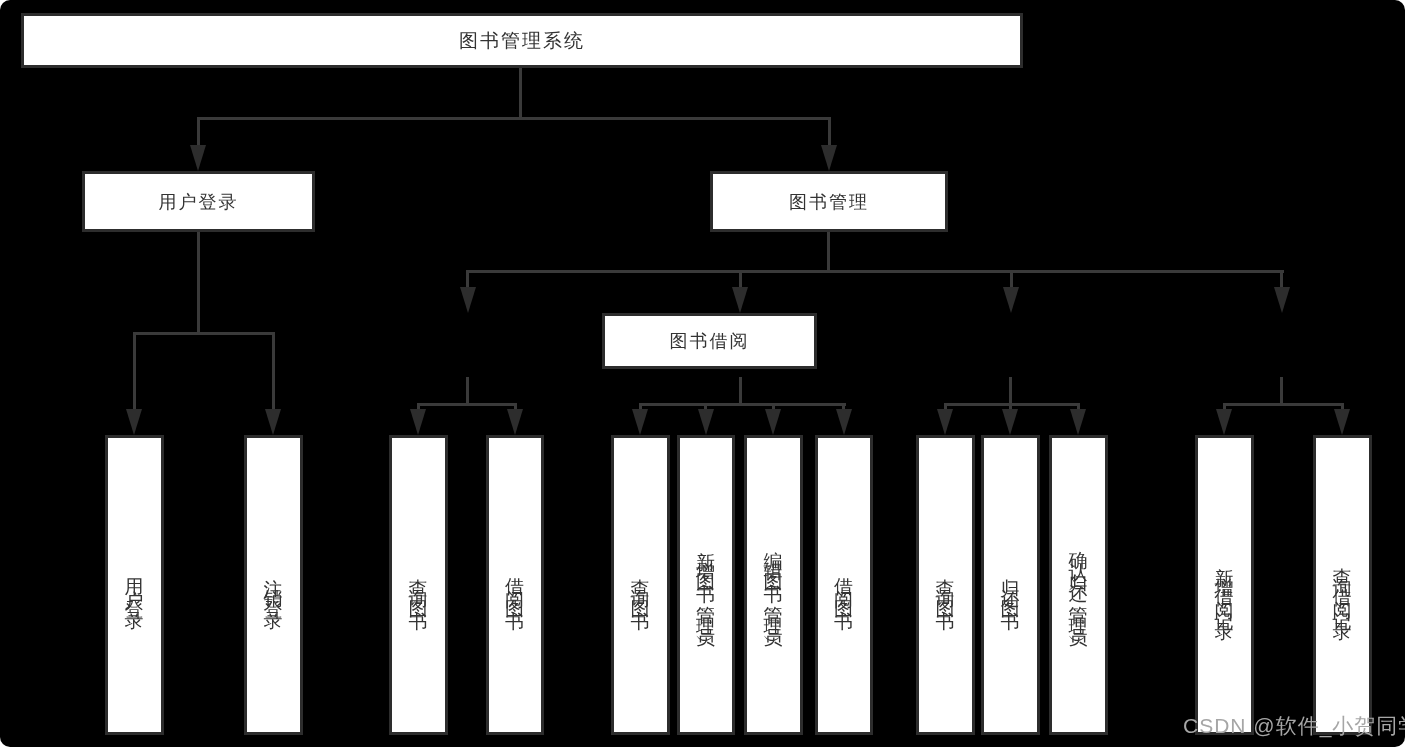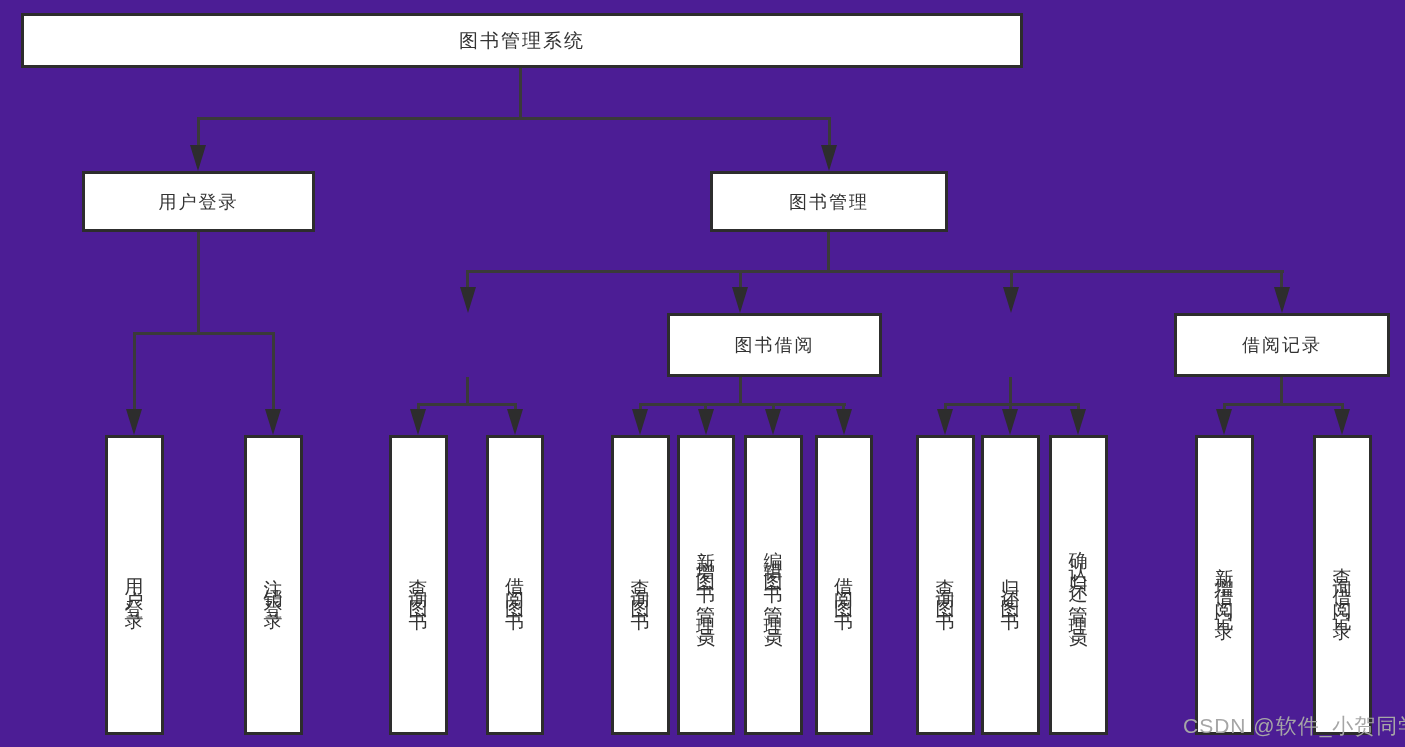--- a/index.html
+++ b/index.html
@@ -1,18 +1,18 @@
 <!DOCTYPE html>
 <html><head>
 <meta charset="utf-8">
 <style>
   html,body{margin:0;padding:0;background:#ffffff;}
   #canvas{
-    position:relative;width:1405px;height:747px;background:#4c1d95;overflow:hidden;
-    font-family:"Liberation Sans","DejaVu Sans",sans-serif;color:#333333;
+    position:relative;width:1405px;height:747px;background:#000000;overflow:hidden;
+    font-family:"Liberation Sans","DejaVu Sans",sans-serif;color:#333333;border-radius:10px;
   }
   .box{
     position:absolute;border:3px solid #2d2d2d;background:#ffffff;box-sizing:border-box;
     display:flex;align-items:center;justify-content:center;
     font-size:19px;letter-spacing:2px;color:#333333;
   }
   .box.lvl{font-size:18px;}
   .leaf{
     position:absolute;top:435px;height:300px;border:3px solid #2d2d2d;background:#ffffff;
     box-sizing:border-box;display:flex;align-items:center;justify-content:center;
@@ -39,24 +39,23 @@
 
 <div id="canvas">
 
   <div class="box" style="left:21px;top:13px;width:1002px;height:55px;">图书管理系统</div>
 
   <div class="box lvl" style="left:82px;top:171px;width:233px;height:61px;">用户登录</div>
 
   <div class="box lvl" style="left:710px;top:171px;width:238px;height:61px;">图书管理</div>
 
 
-  <div class="box lvl" style="left:667px;top:313px;width:215px;height:64px;">图书借阅</div>
+  <div class="box lvl" style="left:602px;top:313px;width:215px;height:56px;">图书借阅</div>
 
 
-  <div class="box lvl" style="left:1174px;top:313px;width:216px;height:64px;">借阅记录</div>
 
   <div class="leaf" style="left:105px;width:59px;">
     <span class="vtext">用户登录</span>
     </div>
 
   <div class="leaf" style="left:244px;width:59px;">
     <span class="vtext">注销登录</span>
     </div>
 
   <div class="leaf" style="left:389px;width:59px;">

